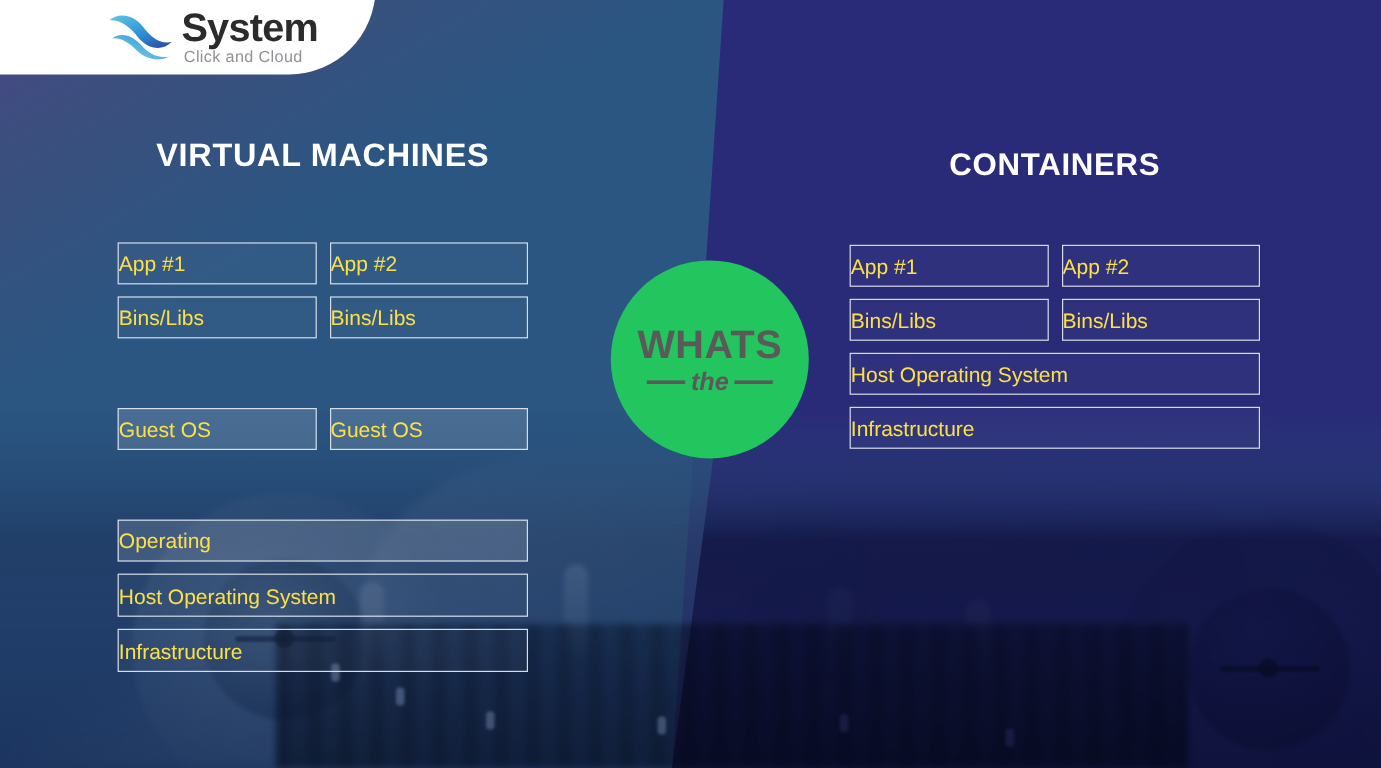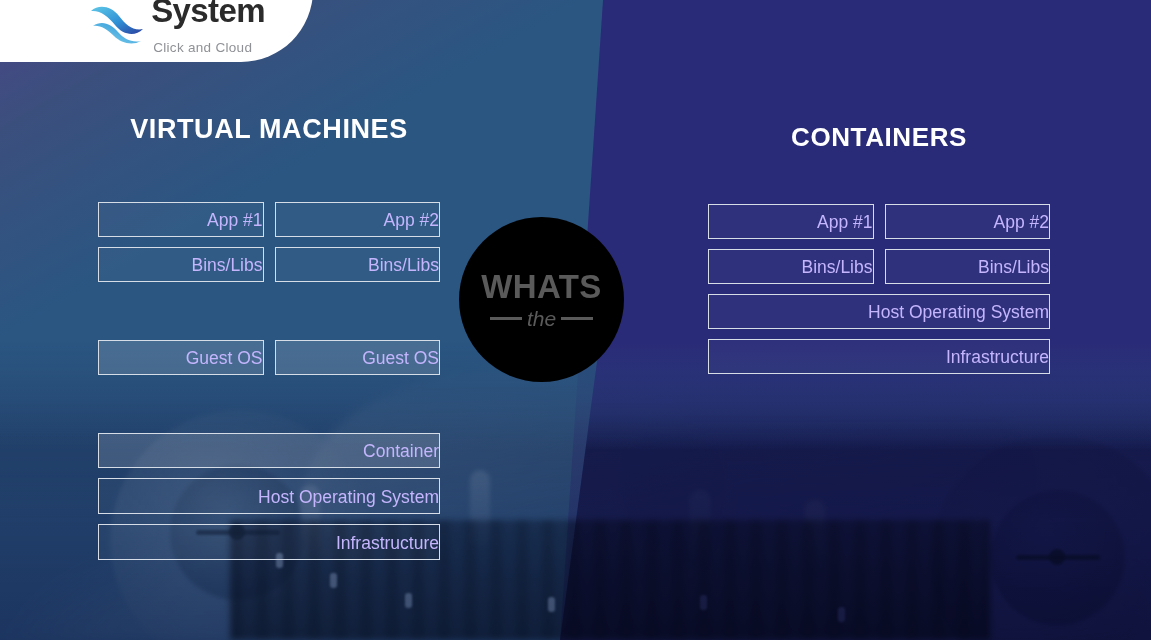--- a/index.html
+++ b/index.html
@@ -140,21 +140,21 @@
   }
   .logo-wrap { display: flex; align-items: center; gap: 4px; }
   .logo-mark { width: 58px; height: 44px; flex: 0 0 auto; }
   .logo-text { display: flex; flex-direction: column; align-items: flex-start; line-height: 1; }
   .logo-name {
     font-size: 33px; font-weight: bold; color: #2b2b2b;
     letter-spacing: -0.6px;
   }
   .logo-tag {
     font-size: 13.5px; color: #8f9195; letter-spacing: 0.3px;
-    margin-top: 14px; margin-left: 2px;
+    margin-top: 2px; margin-left: 2px;
   }
 
   
   .heading {
     position: absolute;
     color: #ffffff;
     font-weight: bold;
     letter-spacing: 0.6px;
     text-align: center;
   }
@@ -164,62 +164,62 @@
   
   .stack { position: absolute; }
   .stack.vm { left: 98px; top: 202px; width: 342px; }
   .stack.ct { left: 708px; top: 204px; width: 342px; }
 
   .row { display: flex; gap: 11px; margin-bottom: 10px; }
   .box {
     flex: 1 1 0;
     height: 35px;
     line-height: 35px;
-    text-align: right;
-    color: #c4b5fd;
+    text-align: left;
+    color: #fde047;
     font-size: 17.5px;
     border: 1.6px solid #d6dde6;
     box-sizing: border-box;
     white-space: nowrap;
     overflow: hidden;
   }
   .box.full { width: 100%; }
   
   .stack.vm .box { background: rgba(255,255,255,0.03); }
   .stack.vm .box.hl { background: rgba(255,255,255,0.14); margin-top: 48px; }
   .stack.ct .box { background: rgba(255,255,255,0.03); }
   .stack.ct .box.hl { background: rgba(255,255,255,0.18); }
 
   .stack.vm .row.r-host .box,
   .stack.vm .row.r-infra .box { height: 36px; line-height: 36px; }
 
   
   .badge {
     position: absolute;
-    left: 459px; top: 217px;
+    left: 509px; top: 217px;
     width: 165px; height: 165px;
     border-radius: 50%;
-    background: #000000;
+    background: #22c55e;
     display: flex;
     flex-direction: column;
     align-items: center;
     justify-content: center;
     color: #575757;
   }
   .badge-top {
     font-size: 33px; font-weight: bold; letter-spacing: 0.4px; line-height: 1;
     color: #5a5a5a;
   }
   .badge-mid {
     display: flex; align-items: center; gap: 5px;
     margin: 5px 0 1px 0;
   }
   .badge-rule { width: 32px; height: 3px; background: #5a5a5a; }
   .badge-the {
-    font-style: italic; font-size: 21px; font-weight: normal; color: #5a5a5a;
+    font-style: italic; font-size: 21px; font-weight: bold; color: #5a5a5a;
     line-height: 1;
   }
   .badge-bot {
     font-size: 40px; font-weight: bold; letter-spacing: 0.5px; line-height: 1;
     color: #5a5a5a;
   }
 </style>
 </head>
 <body>
 
@@ -294,21 +294,21 @@
       </div>
       <div class="row">
         <div class="box">Bins/Libs</div>
         <div class="box">Bins/Libs</div>
       </div>
       <div class="row">
         <div class="box hl">Guest OS</div>
         <div class="box hl">Guest OS</div>
       </div>
       <div class="row">
-        <div class="box full hl">Container</div>
+        <div class="box full hl">Operating</div>
       </div>
       <div class="row r-host">
         <div class="box full">Host Operating System</div>
       </div>
       <div class="row r-infra">
         <div class="box full">Infrastructure</div>
       </div>
     </div>
   <div class="stack ct">
       <div class="row">

